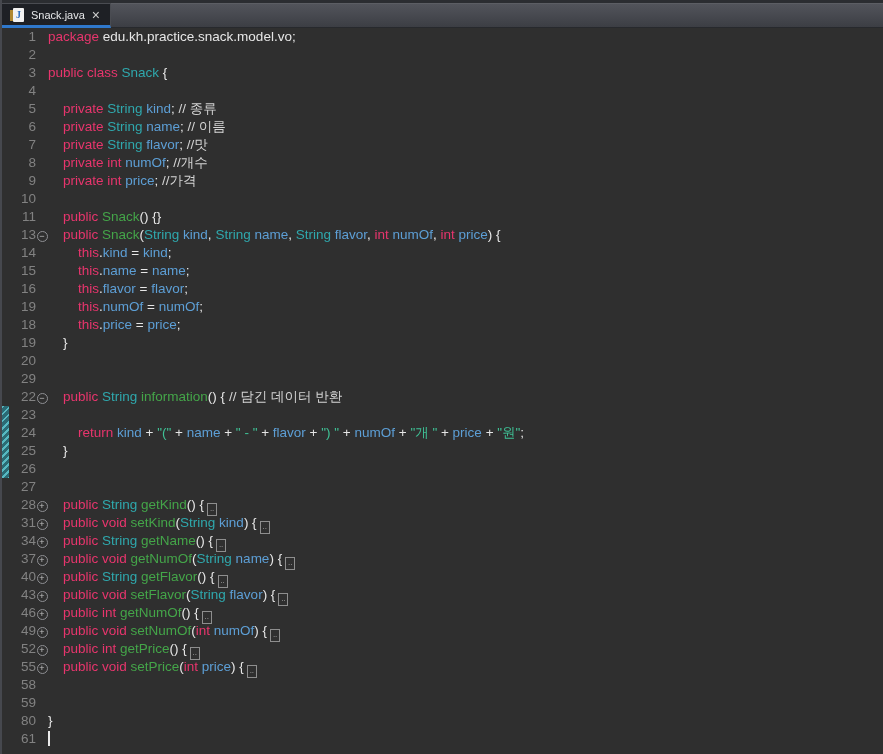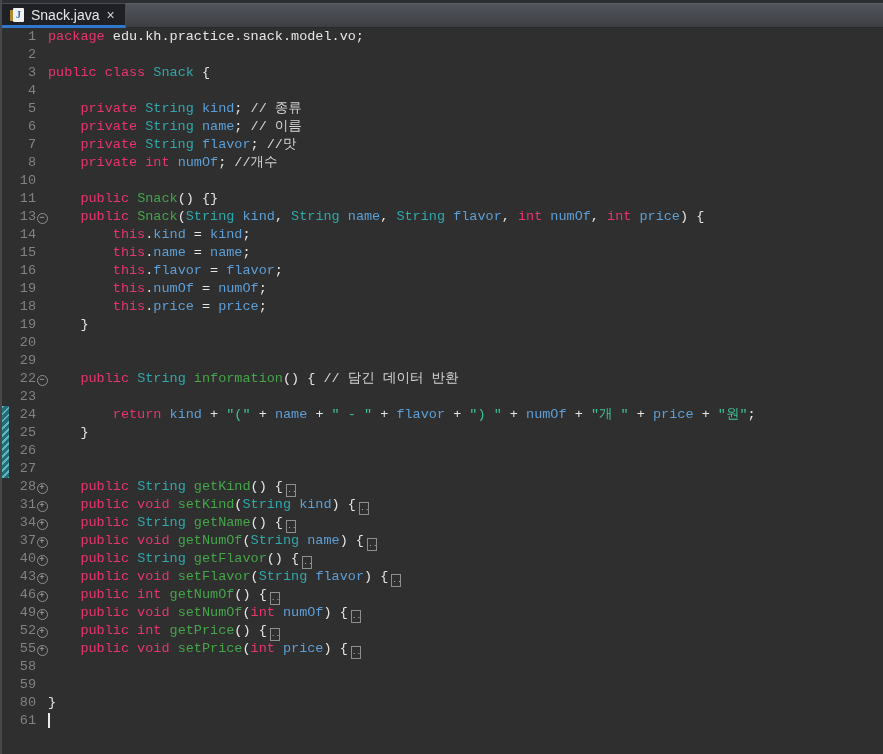--- a/index.html
+++ b/index.html
@@ -11,40 +11,40 @@
   .app{width:881px;height:754px;border-left:2px solid #46484e;position:relative;}
 
   
   .tabbar{height:28px;background:#2b2d31;display:flex;align-items:flex-end;}
   .tab{
     height:25px;box-sizing:border-box;background:#1e2025;
     border-top:1px solid #4a4c52;border-right:1px solid #4a4c52;
     border-bottom:3px solid var(--accent);
     display:flex;align-items:center;gap:7px;padding:0 10px 0 8px;
   }
-  .tab-label{color:#e6e7e9;font-size:14px;}
+  .tab-label{color:#e6e7e9;font-size:11px;}
   .tab-close{color:#cfcfcf;font-size:14px;line-height:12px;cursor:pointer;}
   .tabbar-rest{
     flex:1;height:25px;box-sizing:border-box;
     background:linear-gradient(#52545b,#3c3e44);
     border-top:1px solid #5c5e64;border-bottom:1px solid #27292d;
   }
   
   .file-icon{position:relative;width:14px;height:16px;display:inline-block;}
   .file-icon .goldbar{position:absolute;left:0;top:3px;width:3px;height:11px;background:#b08830;}
   .file-icon .page{
     position:absolute;left:3px;top:1px;width:11px;height:14px;background:#f2f2f2;
     border-radius:1px;color:#2f6fbf;font-weight:bold;font-size:10px;line-height:14px;text-align:center;
     font-family:"Liberation Serif", serif;
   }
 
   
   .editor{
     position:relative;height:726px;overflow:hidden;background:var(--bg);
-    font-family:Liberation Mono, monospace;font-size:13.5px;
+    font-family:Liberation Sans, sans-serif;font-size:13.5px;
   }
   .row{height:18px;line-height:18px;white-space:pre;}
   .ln{display:inline-block;width:34px;text-align:right;color:var(--ln);vertical-align:top;}
   .fold{display:inline-block;width:12px;text-align:center;vertical-align:top;}
   .foldcircle{
     display:inline-block;width:9px;height:9px;margin-top:4px;border:1px solid #8f9094;border-radius:50%;
     color:#c2c2c2;font-size:9px;line-height:8px;text-align:center;background:#2f2f2f;
   }
   .code{white-space:pre;vertical-align:top;}
   .c-kw{color:var(--kw);}
@@ -84,20 +84,21 @@
     <div class="change-marker"></div>
     <div id="lines">
         <div class="row"><span class="ln">1</span><span class="fold"></span><span class="code"><span class="c-kw">package</span><span class="c-pl"> edu.kh.practice.snack.model.vo;</span></span></div>
         <div class="row"><span class="ln">2</span><span class="fold"></span><span class="code"></span></div>
         <div class="row"><span class="ln">3</span><span class="fold"></span><span class="code"><span class="c-kw">public class </span><span class="c-ty">Snack</span><span class="c-pl"> {</span></span></div>
         <div class="row"><span class="ln">4</span><span class="fold"></span><span class="code"></span></div>
         <div class="row"><span class="ln">5</span><span class="fold"></span><span class="code"><span class="c-kw">    private </span><span class="c-ty">String </span><span class="c-va">kind</span><span class="c-pl">; </span><span class="c-cm">// 종류</span></span></div>
         <div class="row"><span class="ln">6</span><span class="fold"></span><span class="code"><span class="c-kw">    private </span><span class="c-ty">String </span><span class="c-va">name</span><span class="c-pl">; </span><span class="c-cm">// 이름</span></span></div>
         <div class="row"><span class="ln">7</span><span class="fold"></span><span class="code"><span class="c-kw">    private </span><span class="c-ty">String </span><span class="c-va">flavor</span><span class="c-pl">; </span><span class="c-cm">//맛</span></span></div>
         <div class="row"><span class="ln">8</span><span class="fold"></span><span class="code"><span class="c-kw">    private int </span><span class="c-va">numOf</span><span class="c-pl">; </span><span class="c-cm">//개수</span></span></div>
+        <div class="row"><span class="ln">9</span><span class="fold"></span><span class="code"><span class="c-kw">    private int </span><span class="c-va">price</span><span class="c-pl">; </span><span class="c-cm">//가격</span></span></div>
         <div class="row"><span class="ln">10</span><span class="fold"></span><span class="code"></span></div>
         <div class="row"><span class="ln">11</span><span class="fold"></span><span class="code"><span class="c-kw">    public </span><span class="c-fn">Snack</span><span class="c-pl">() {}</span></span></div>
         <div class="row"><span class="ln">13</span><span class="fold"><span class="foldcircle">−</span></span><span class="code"><span class="c-kw">    public </span><span class="c-fn">Snack</span><span class="c-pl">(</span><span class="c-ty">String </span><span class="c-va">kind</span><span class="c-pl">, </span><span class="c-ty">String </span><span class="c-va">name</span><span class="c-pl">, </span><span class="c-ty">String </span><span class="c-va">flavor</span><span class="c-pl">, </span><span class="c-kw">int </span><span class="c-va">numOf</span><span class="c-pl">, </span><span class="c-kw">int </span><span class="c-va">price</span><span class="c-pl">) {</span></span></div>
         <div class="row"><span class="ln">14</span><span class="fold"></span><span class="code"><span class="c-kw">        this</span><span class="c-pl">.</span><span class="c-va">kind</span><span class="c-pl"> = </span><span class="c-va">kind</span><span class="c-pl">;</span></span></div>
         <div class="row"><span class="ln">15</span><span class="fold"></span><span class="code"><span class="c-kw">        this</span><span class="c-pl">.</span><span class="c-va">name</span><span class="c-pl"> = </span><span class="c-va">name</span><span class="c-pl">;</span></span></div>
         <div class="row"><span class="ln">16</span><span class="fold"></span><span class="code"><span class="c-kw">        this</span><span class="c-pl">.</span><span class="c-va">flavor</span><span class="c-pl"> = </span><span class="c-va">flavor</span><span class="c-pl">;</span></span></div>
         <div class="row"><span class="ln">19</span><span class="fold"></span><span class="code"><span class="c-kw">        this</span><span class="c-pl">.</span><span class="c-va">numOf</span><span class="c-pl"> = </span><span class="c-va">numOf</span><span class="c-pl">;</span></span></div>
         <div class="row"><span class="ln">18</span><span class="fold"></span><span class="code"><span class="c-kw">        this</span><span class="c-pl">.</span><span class="c-va">price</span><span class="c-pl"> = </span><span class="c-va">price</span><span class="c-pl">;</span></span></div>
         <div class="row"><span class="ln">19</span><span class="fold"></span><span class="code"><span class="c-pl">    }</span></span></div>
         <div class="row"><span class="ln">20</span><span class="fold"></span><span class="code"></span></div>

